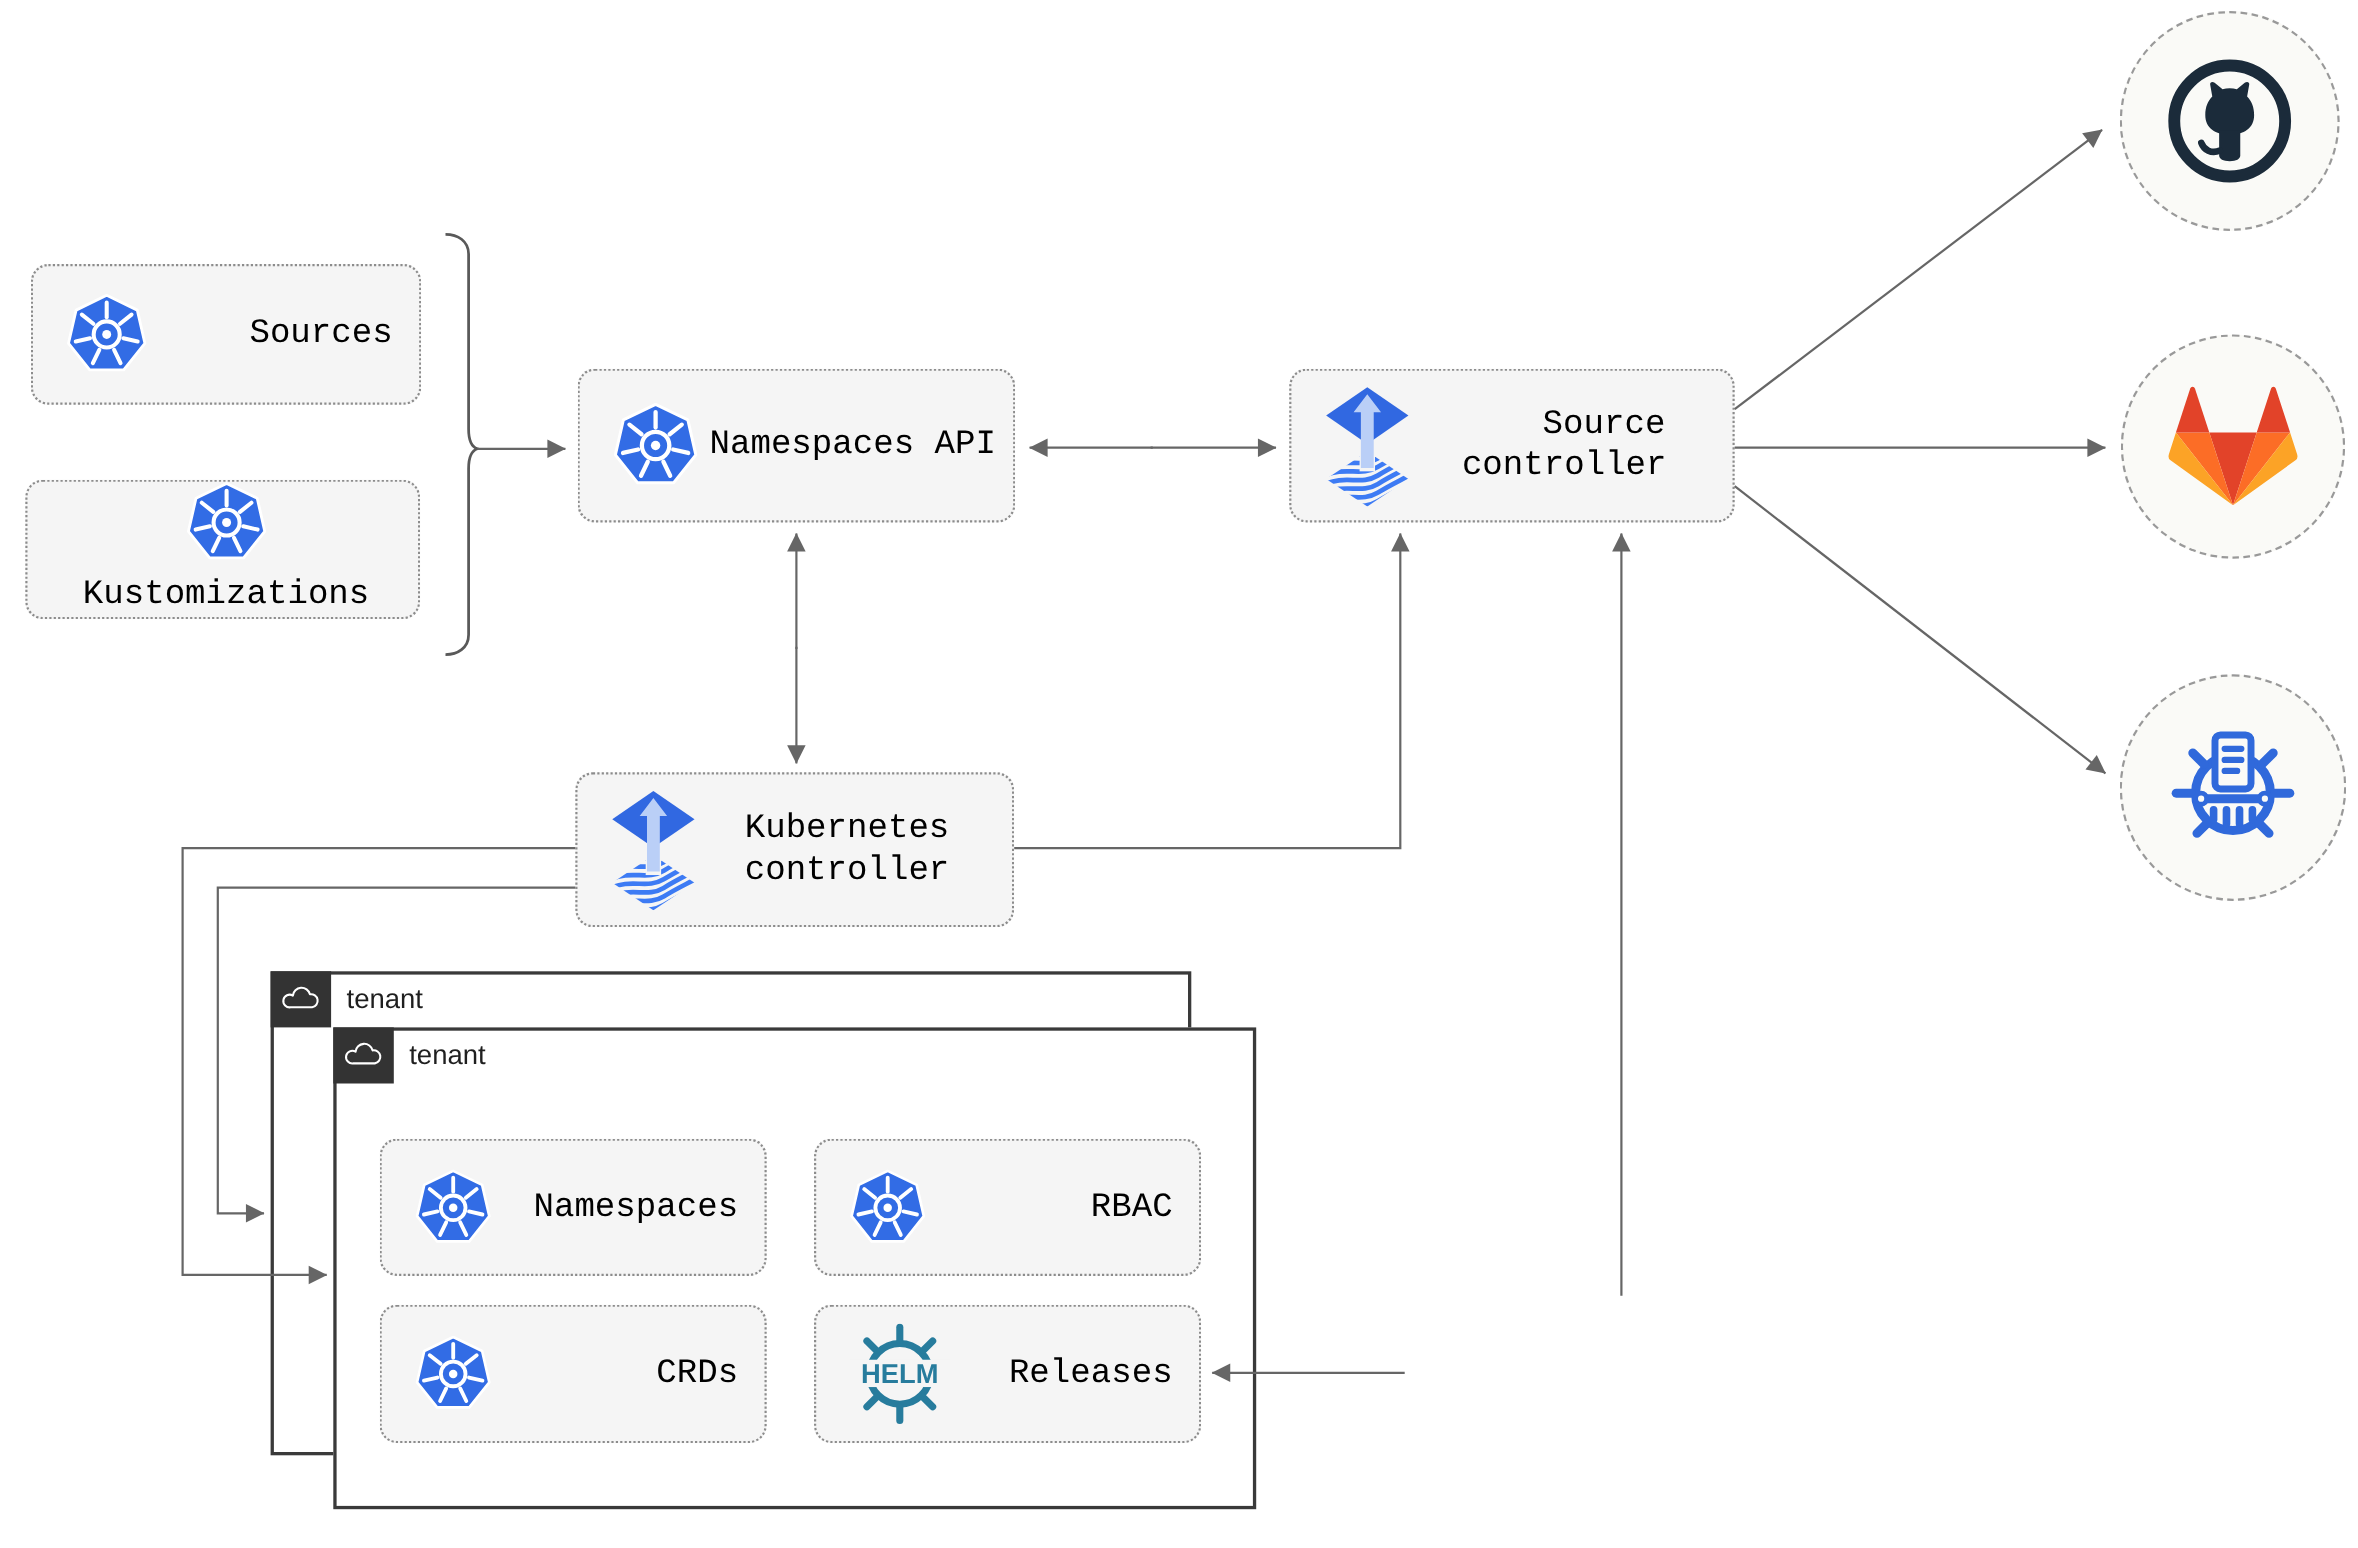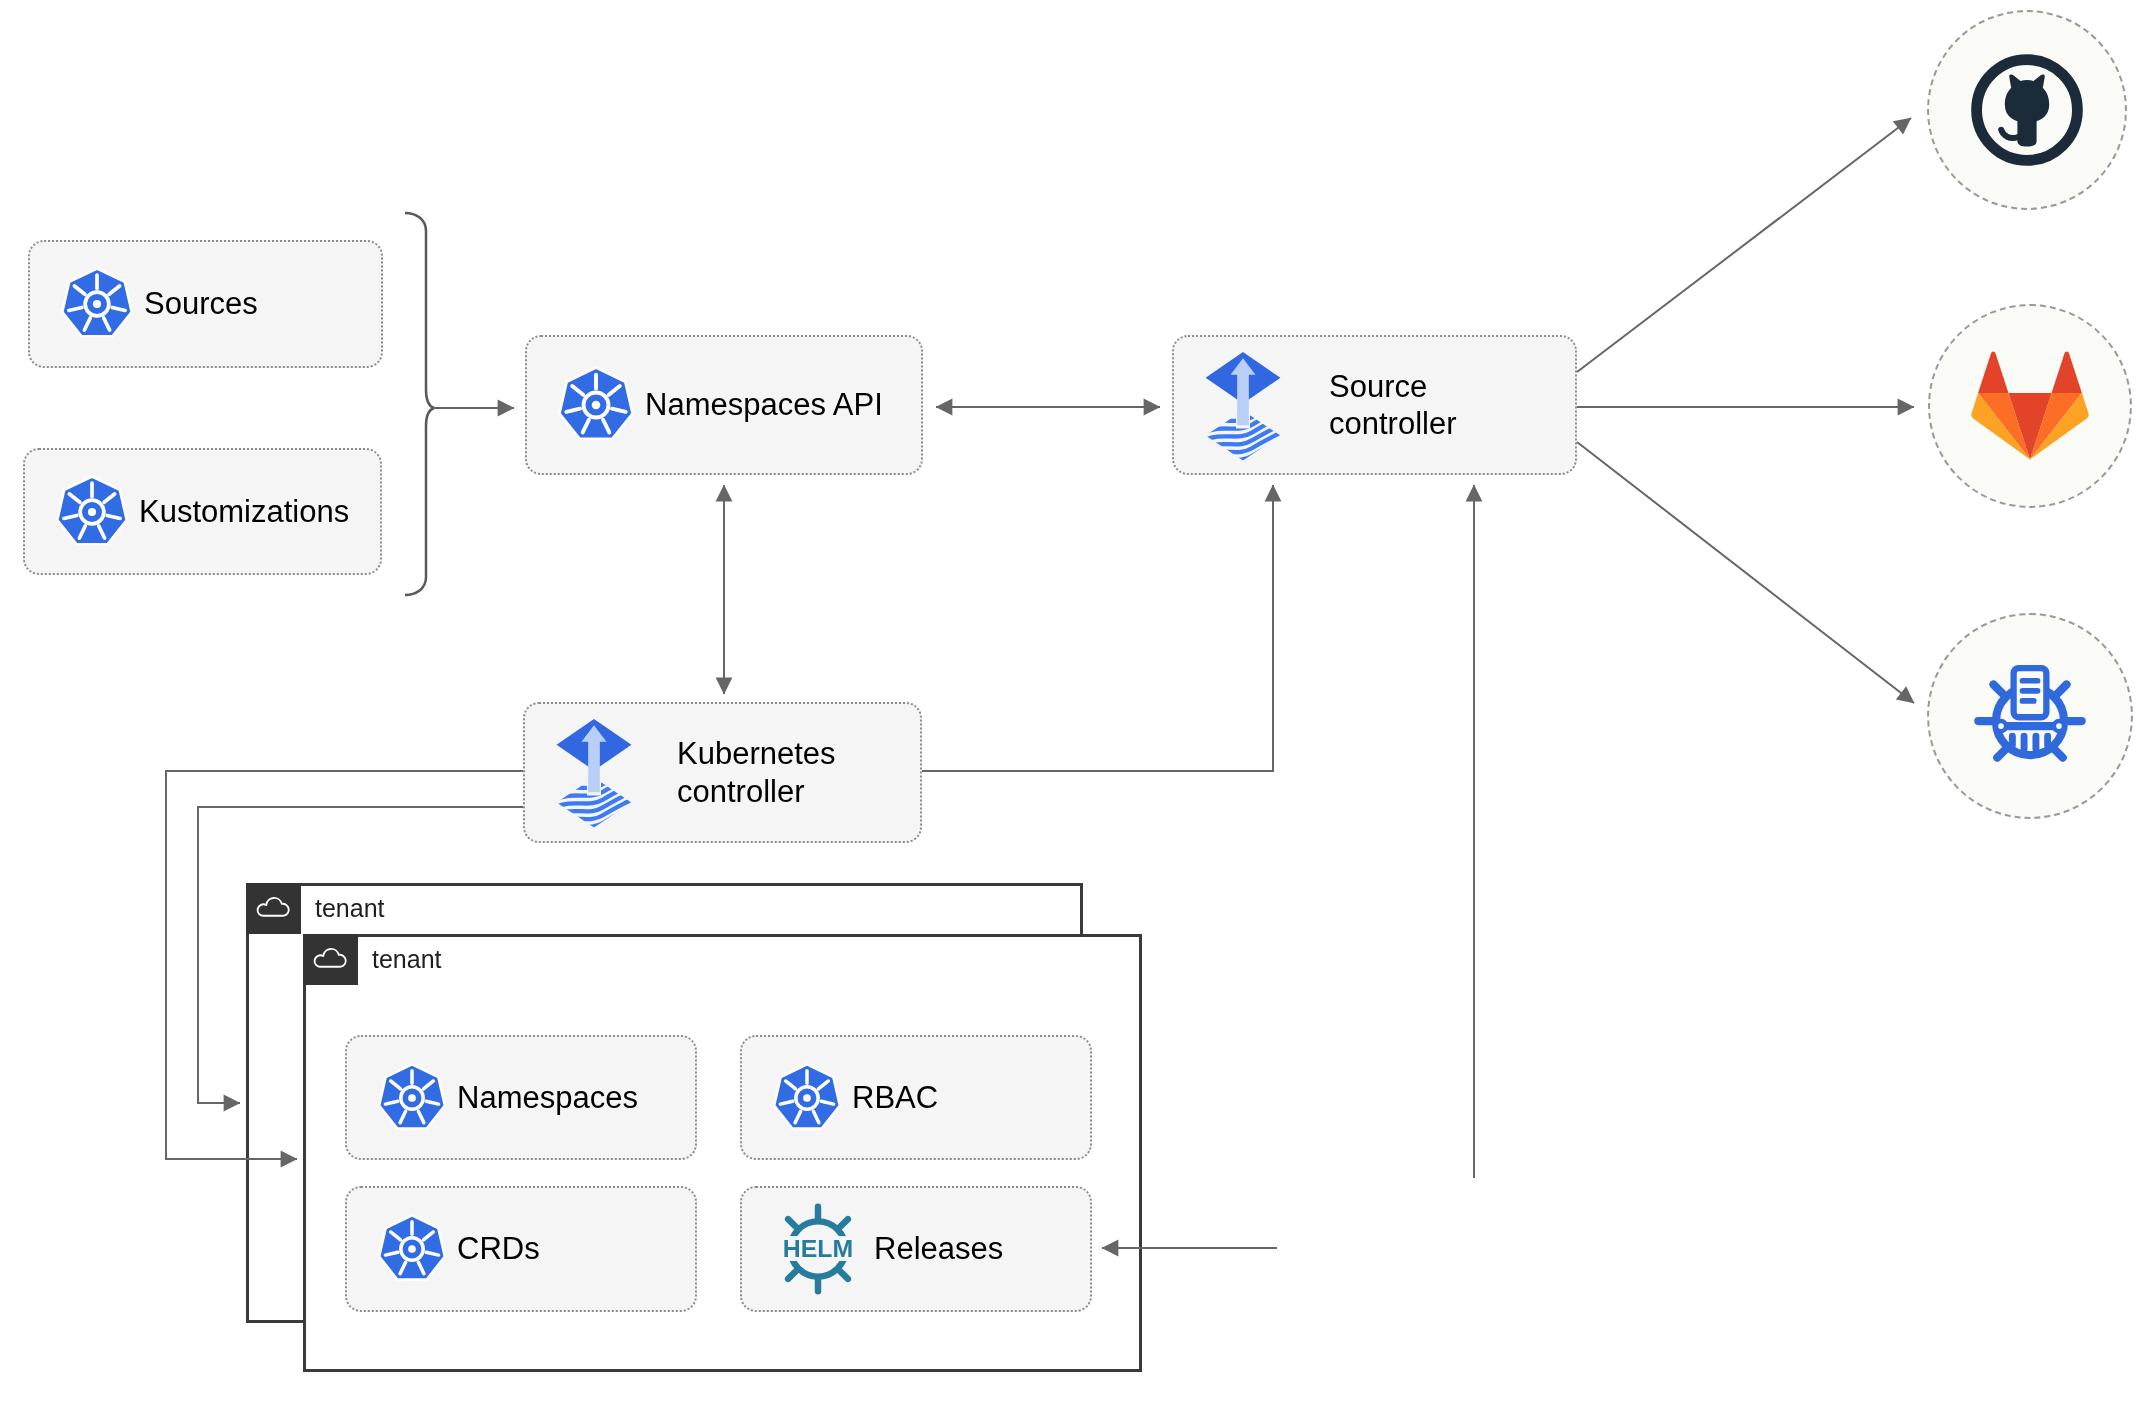--- a/index.html
+++ b/index.html
@@ -6,21 +6,21 @@
   #canvas{
     position:relative;width:2144px;height:1407px;background:#ffffff;overflow:hidden;
     font-family:"Liberation Sans",sans-serif;color:#000;
   }
   
   .node{
     position:absolute;box-sizing:border-box;background:#F5F5F5;
     border:2px dotted #8C8C8C;border-radius:16px;
     display:flex;align-items:center;padding:0 24px 0 30px;gap:10px;
   }
-  .node .box-label{flex:1;text-align:left;font-size:31px;line-height:1.2;}
+  .node .box-label{flex:1;text-align:right;font-size:31px;line-height:1.2;font-family:Liberation Mono, monospace;}
   .node .box-label.nowrap{white-space:nowrap;}
   .node .box-label.narrow{max-width:185px;margin:12px auto;}
   .icon{flex:0 0 auto;display:block;}
   
   .tenant{position:absolute;box-sizing:border-box;background:#ffffff;border:3px solid #3A3A3A;}
   .tenant-tab{position:absolute;left:-3px;top:-3px;width:55px;height:51px;background:#333333;
     display:flex;align-items:center;justify-content:center;}
   .tenant-label{position:absolute;left:66px;top:-3px;height:51px;line-height:51px;font-size:25px;color:#1f1f1f;}
   
   .endpoint{
@@ -183,21 +183,21 @@
     </div>
   </div>
 
   <div class="node z10" style="left:28px;top:240px;width:355px;height:128px;">
     <svg class="icon" width="74" height="74">
         <use href="#sym-k8s"></use>
       </svg>
     <div class="box-label">Sources</div>
   </div>
 
-  <div class="node z10" style="left:23px;top:448px;width:359px;height:127px;">
+  <div class="node z10" style="left:23px;top:436px;width:359px;height:127px;flex-direction:column;">
     <svg class="icon" width="74" height="74">
         <use href="#sym-k8s"></use>
       </svg>
     <div class="box-label">Kustomizations</div>
   </div>
 
   <div class="node z10" style="left:525px;top:335px;width:398px;height:140px;">
     <svg class="icon" width="78" height="78">
         <use href="#sym-k8s"></use>
       </svg>

